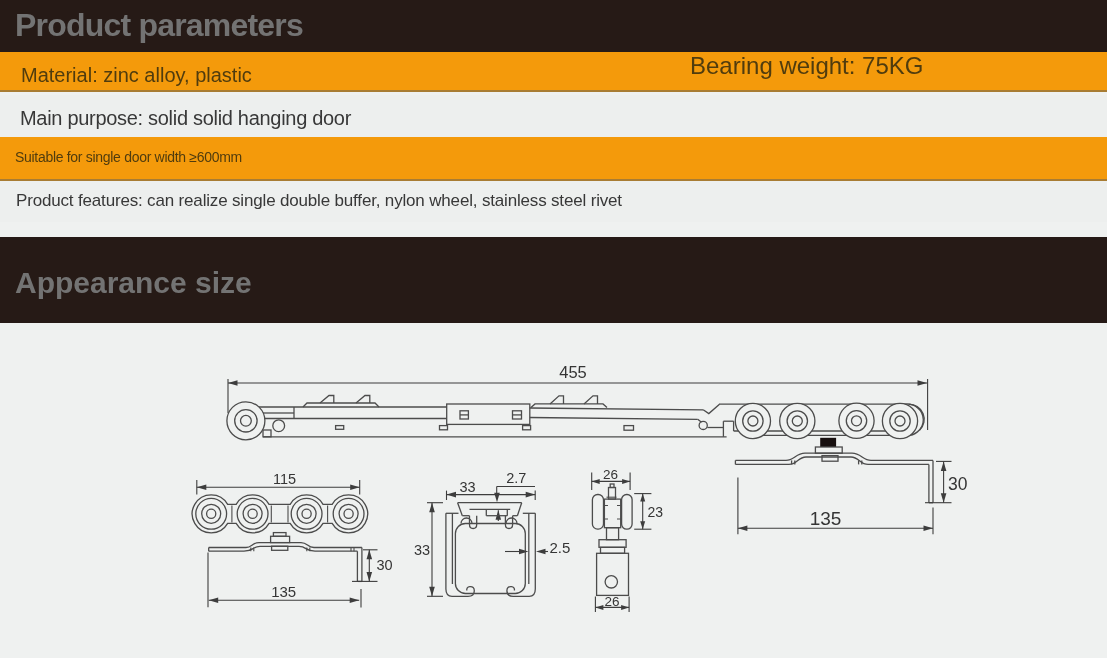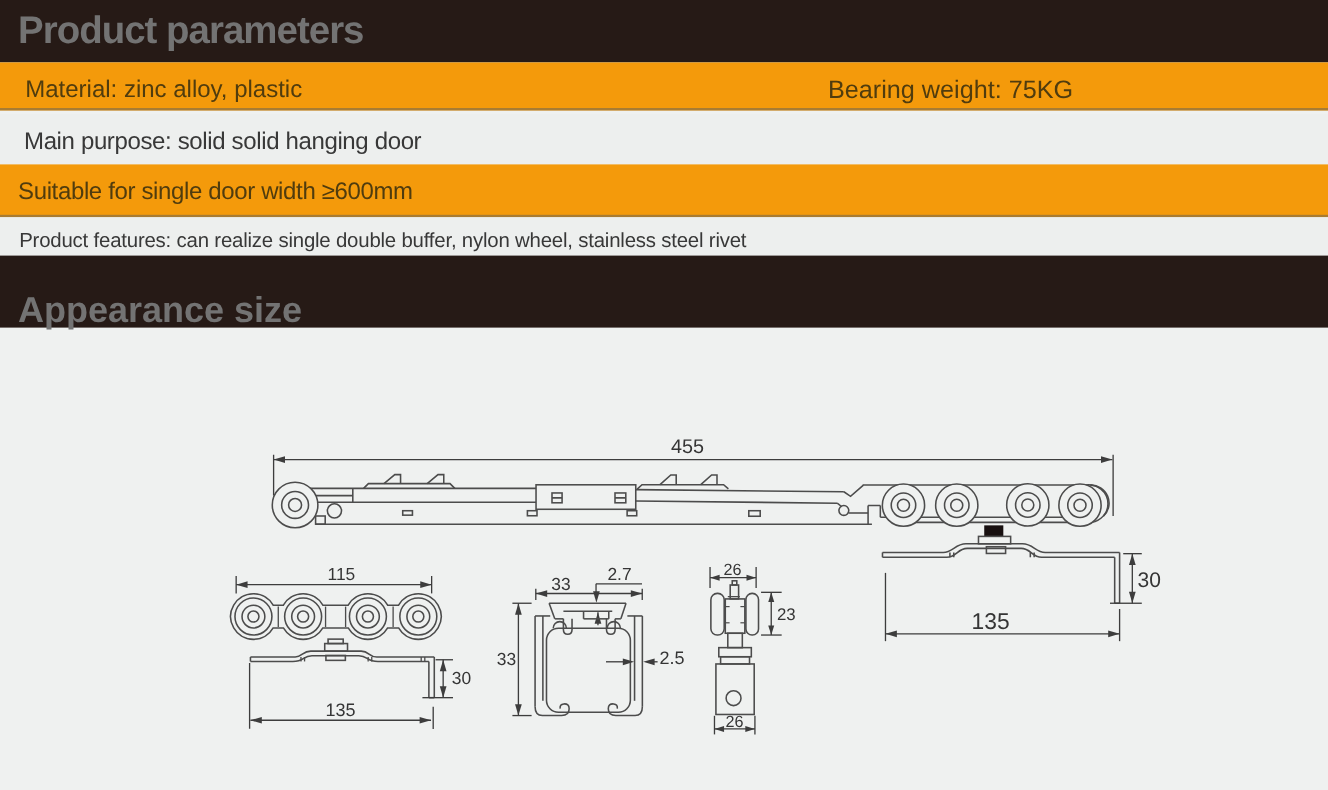--- a/index.html
+++ b/index.html
@@ -7,32 +7,32 @@
 .orange{background:#f49a0b;border-bottom:2.5px solid #a87c33;color:#503c0e}
 .gray{background:#edefee;color:#383838}
 .rt{position:absolute;white-space:nowrap}
 </style></head>
 <body>
 <div class="bar" style="top:0;height:52px">
     <span class="rt" style="left:15px;top:7px;font-size:32px;letter-spacing:-0.8px">Product parameters</span>
   </div>
 <div class="row orange" style="top:52px;height:40px">
   <span class="rt" style="left:21px;top:12px;font-size:20px">Material: zinc alloy, plastic</span>
-  <span class="rt" style="left:690px;top:12px;font-size:21px">Bearing weight: 75KG</span>
+  <span class="rt" style="left:690px;top:0;font-size:24px">Bearing weight: 75KG</span>
 </div>
 <div class="row gray" style="top:95px;height:42px">
   <span class="rt" style="left:20px;top:12px;font-size:20px;letter-spacing:-0.3px">Main purpose: solid solid hanging door</span>
 </div>
 <div class="row orange" style="top:137px;height:44px">
-  <span class="rt" style="left:15px;top:12px;font-size:20px;letter-spacing:-0.3px">Suitable for single door width ≥600mm</span>
+  <span class="rt" style="left:15px;top:12px;font-size:14px;letter-spacing:-0.3px">Suitable for single door width ≥600mm</span>
 </div>
 <div class="row gray" style="top:181px;height:41px">
   <span class="rt" style="left:16px;top:10px;font-size:17px;letter-spacing:-0.17px">Product features: can realize single double buffer, nylon wheel, stainless steel rivet</span>
 </div>
-<div class="bar" style="top:213px;height:60px">
+<div class="bar" style="top:237px;height:86px">
     <span class="rt" style="left:15px;top:29px;font-size:30px">Appearance size</span>
   </div>
 <svg width="1107" height="353" viewBox="0 305 1107 353" style="position:absolute;left:0;top:305px">
     <line x1="228" y1="383" x2="927" y2="383" stroke="#3d3d3d" stroke-width="1.1"></line>
     <polygon points="228,383 237.5,380.2 237.5,385.8" fill="#3d3d3d"></polygon>
     <polygon points="927,383 917.5,380.2 917.5,385.8" fill="#3d3d3d"></polygon>
     <text x="573" y="377.5" font-size="16.5" text-anchor="middle" fill="#353535" font-family="Liberation Sans, sans-serif">455</text>
     <line x1="228" y1="379" x2="228" y2="413" stroke="#3d3d3d" stroke-width="1.1"></line>
     <line x1="927.6" y1="379" x2="927.6" y2="430" stroke="#3d3d3d" stroke-width="1.1"></line>
     <line x1="257" y1="407" x2="446.7" y2="407" stroke="#4c4c4c" stroke-width="1.3"></line>

